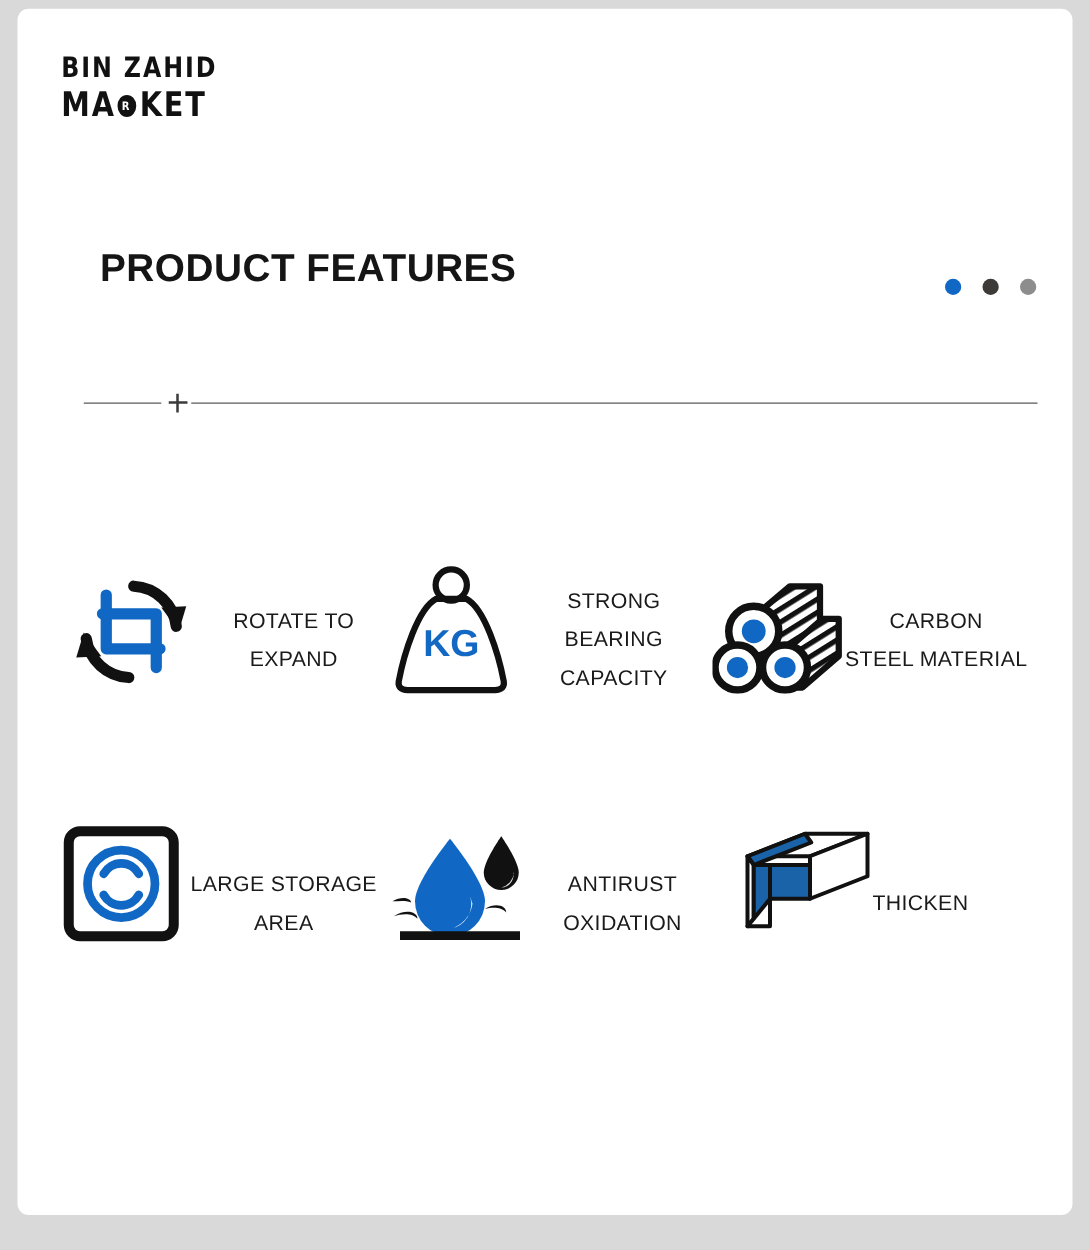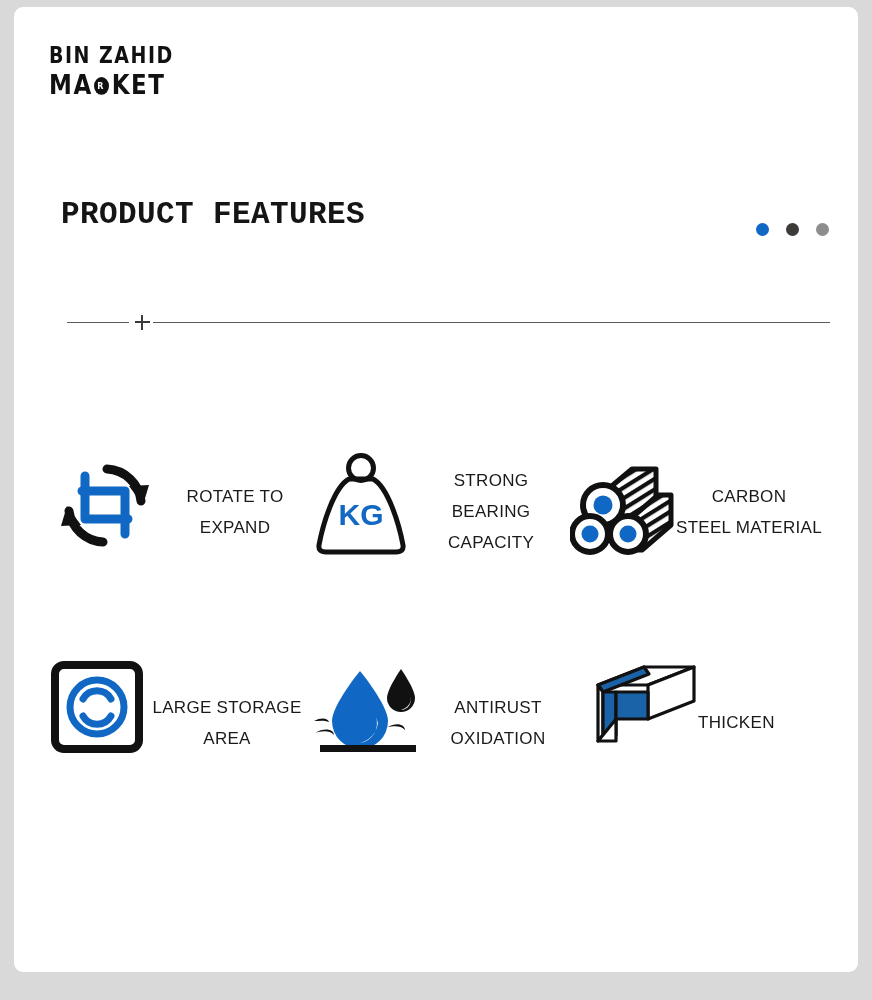--- a/index.html
+++ b/index.html
@@ -78,27 +78,27 @@
     line-height: 15px;
     text-align: center;
     font-size: 8px;
     color: #ffffff;
     font-weight: bold;
   }
 
   
   .heading {
     position: absolute;
-    left: 47px;
+    left: 66px;
     top: 190px;
     font-size: 31px;
     font-weight: bold;
     letter-spacing: 0.4px;
     color: #151515;
-    font-family: Liberation Mono, monospace;
+    font-family: Liberation Sans, sans-serif;
     white-space: nowrap;
   }
 
   
   .dots {
     position: absolute;
     left: 742px;
     top: 216px;
     display: flex;
     gap: 17px;

